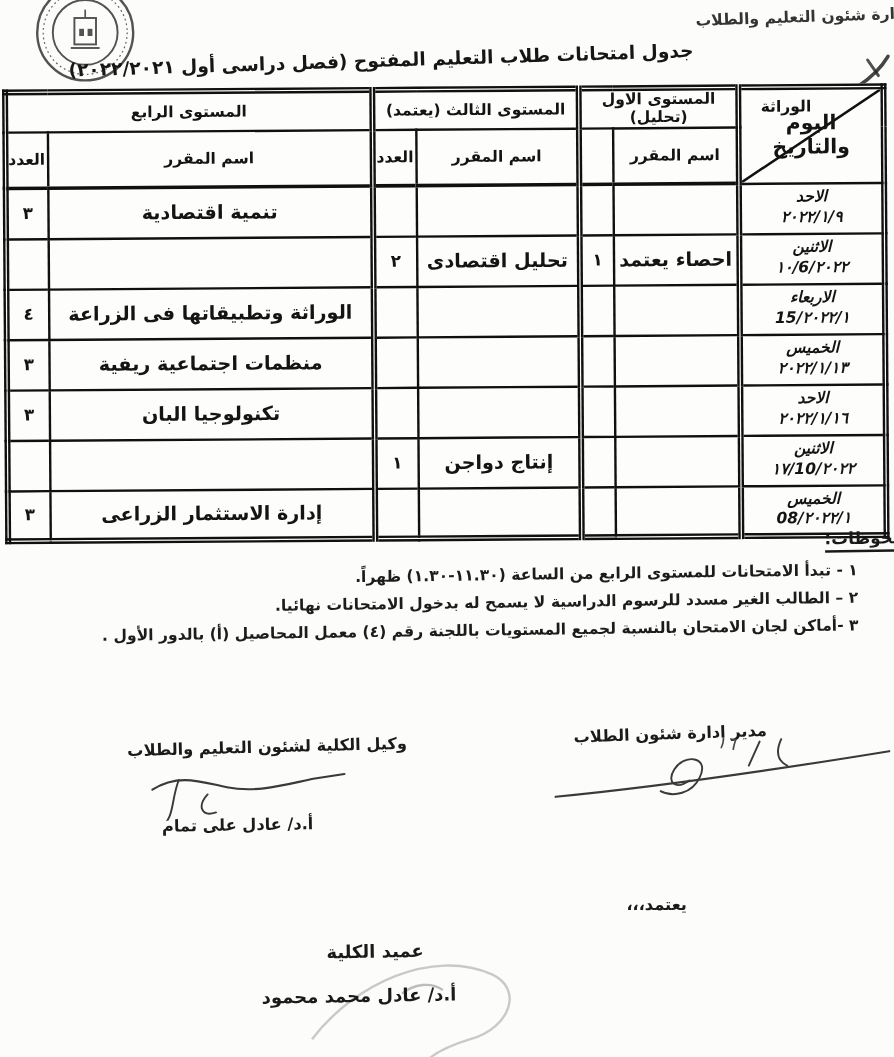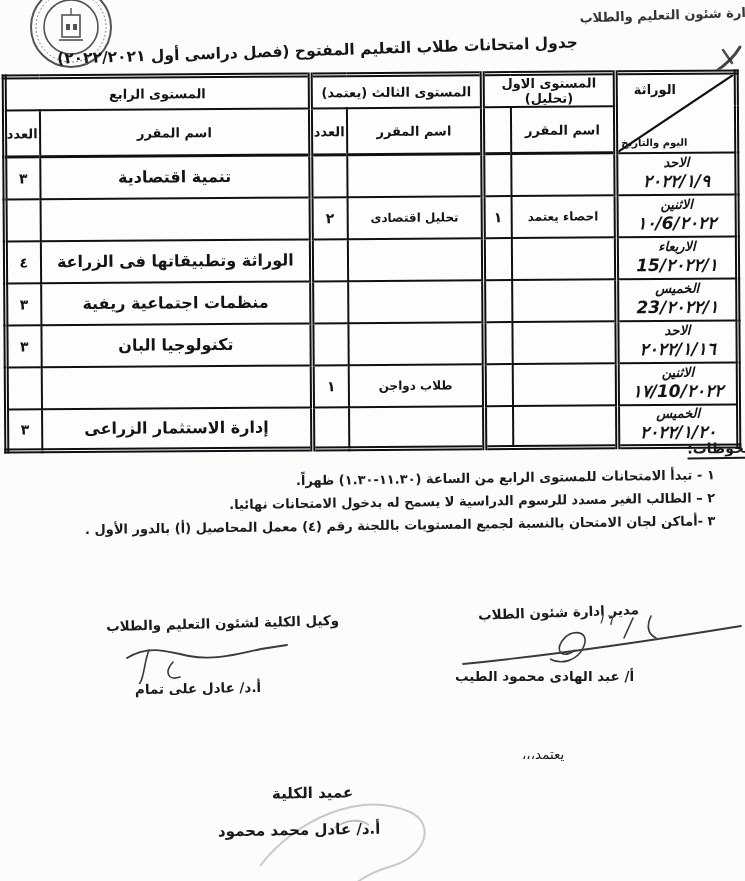--- a/index.html
+++ b/index.html
@@ -35,29 +35,29 @@
   table.exam td,table.exam th{
     border:2px solid #101010;
     padding:0 2px;vertical-align:middle;text-align:center;
     font-weight:700;color:#141414;overflow:hidden;
   }
   table.exam{border:5px double #101010;}
   .sep{border-left:5px double #101010 !important;}
   tr.group-row th{height:27px;font-size:13px;border-bottom:2px solid #101010;}
   tr.sub-row th{height:44px;font-size:13px;border-bottom:3px solid #101010;}
   tr.body-row{height:42px;}
-  td.c-course{font-size:12px;}
+  td.c-course{font-size:16px;}
   td.c-course-l4{font-size:16px;}
   td.c-num{font-size:14px;}
   td.c-date{font-size:13px;line-height:1.25;padding:2px 1px;font-style:italic;}
-  td.c-date .date-line{font-size:17px;letter-spacing:.5px;}
+  td.c-date .date-line{font-size:13px;letter-spacing:.5px;}
   .corner-cell{position:relative;padding:0;}
   .corner-cell svg{position:absolute;inset:0;width:100%;height:100%;}
   .corner-top{position:absolute;top:7px;left:16px;font-size:13px;font-weight:700;}
-  .corner-bottom{position:absolute;bottom:4px;left:3px;right:3px;font-size:10px;font-weight:700;text-align:left;}
+  .corner-bottom{position:absolute;bottom:19px;left:3px;right:3px;font-size:17px;font-weight:700;text-align:center;}
   
   .notes{position:absolute;top:443px;right:0;width:745px;transform:rotate(-0.8deg);}
   .notes-heading{
     position:relative;right:-14px;display:inline-block;
     font-size:14px;font-weight:700;
     border-bottom:2px solid #1a1a1a;padding-bottom:1px;margin-bottom:4px;
   }
   .note-line{
     text-align:right;padding-right:30px;
     font-size:13px;font-weight:700;color:#1c1c1c;line-height:23px;white-space:nowrap;
@@ -68,21 +68,21 @@
   .sig-right-name{top:668px;left:455px;}
   .sig-left-title{top:615px;left:106px;transform:rotate(-1.5deg);}
   .sig-left-name{top:680px;left:135px;transform:rotate(-1deg);}
   .sig-svg{position:absolute;pointer-events:none;}
   .sig-right-svg{top:606px;left:455px;}
   .sig-left-svg{top:632px;left:115px;}
   .hand-mark{
     position:absolute;top:610px;left:597px;
     font-size:15px;color:#4a4a4a;font-style:italic;transform:rotate(8deg);
   }
-  .approve{position:absolute;top:746px;left:522px;font-size:13.5px;font-weight:400;}
+  .approve{position:absolute;top:746px;left:522px;font-size:13.5px;font-weight:700;}
   .dean-title{position:absolute;top:784px;left:272px;font-size:15px;font-weight:700;transform:rotate(-1deg);}
   .dean-name{position:absolute;top:821px;left:218px;font-size:15px;font-weight:700;transform:rotate(-1deg);white-space:nowrap;}
   .dean-svg{position:absolute;top:770px;left:240px;pointer-events:none;}
 </style>
 </head>
 <body>
 
 <div class="page">
 
   <div class="dept">ادارة شئون التعليم والطلاب</div>
@@ -174,21 +174,21 @@
         <td class="c-course"></td>
         <td class="c-num sep"></td>
         <td class="c-course"></td>
         <td class="c-num sep"></td>
         <td class="c-course-l4">الوراثة وتطبيقاتها فى الزراعة</td>
         <td class="c-num">٤</td>
       </tr>
       <tr class="body-row">
         <td class="c-date sep">
           <div>الخميس</div>
-          <div class="date-line">٢٠٢٢/١/23</div>
+          <div class="date-line">٢٠٢٢/١/١٣</div>
         </td>
         <td class="c-course"></td>
         <td class="c-num sep"></td>
         <td class="c-course"></td>
         <td class="c-num sep"></td>
         <td class="c-course-l4">منظمات اجتماعية ريفية</td>
         <td class="c-num">٣</td>
       </tr>
       <tr class="body-row">
         <td class="c-date sep">
@@ -202,29 +202,29 @@
         <td class="c-course-l4">تكنولوجيا البان</td>
         <td class="c-num">٣</td>
       </tr>
       <tr class="body-row">
         <td class="c-date sep">
           <div>الاثنين</div>
           <div class="date-line">٢٠٢٢/10/١٧</div>
         </td>
         <td class="c-course"></td>
         <td class="c-num sep"></td>
-        <td class="c-course">طلاب دواجن</td>
+        <td class="c-course">إنتاج دواجن</td>
         <td class="c-num sep">١</td>
         <td class="c-course-l4"></td>
         <td class="c-num"></td>
       </tr>
       <tr class="body-row">
         <td class="c-date sep">
           <div>الخميس</div>
-          <div class="date-line">٢٠٢٢/١/٢٠</div>
+          <div class="date-line">٢٠٢٢/١/08</div>
         </td>
         <td class="c-course"></td>
         <td class="c-num sep"></td>
         <td class="c-course"></td>
         <td class="c-num sep"></td>
         <td class="c-course-l4">إدارة الاستثمار الزراعى</td>
         <td class="c-num">٣</td>
       </tr>
     </tbody>
       </table>
@@ -241,21 +241,20 @@
 
   <div class="sig-title sig-right-title">مدير ادارة شئون الطلاب</div>
   <div class="hand-mark">١٦</div>
   <div class="sig-svg sig-right-svg">
     <svg width="290" height="70" viewBox="0 0 290 70">
       <path d="M8,58 C90,50 200,34 286,20" fill="none" stroke="#3a3a3a" stroke-width="1.8" stroke-linecap="round"></path>
       <path d="M120,44 c-12,9 -20,2 -13,-9 c8,-13 30,-11 21,7 c-6,13 -22,17 -33,11" fill="none" stroke="#3a3a3a" stroke-width="1.6" fill-opacity="0"></path>
       <path d="M178,12 l-9,20 M196,10 c-5,11 -3,18 5,22" fill="none" stroke="#3a3a3a" stroke-width="1.6" stroke-linecap="round"></path>
     </svg>
   </div>
-  <div class="sig-name sig-right-name">أ/ عبد الهادى محمود الطيب</div>
 
   <div class="sig-title sig-left-title">وكيل الكلية لشئون التعليم والطلاب</div>
   <div class="sig-svg sig-left-svg">
     <svg width="180" height="52" viewBox="0 0 180 52">
       <path d="M12,26 c22,-14 42,-6 62,-2 c25,5 48,-2 72,-7 l26,-4" fill="none" stroke="#3a3a3a" stroke-width="1.8" stroke-linecap="round"></path>
       <path d="M58,30 c-9,10 -5,19 7,15 M34,18 c-7,18 -3,32 -16,40" fill="none" stroke="#3a3a3a" stroke-width="1.6" stroke-linecap="round"></path>
     </svg>
   </div>
   <div class="sig-name sig-left-name">أ.د/ عادل على تمام</div>
 

